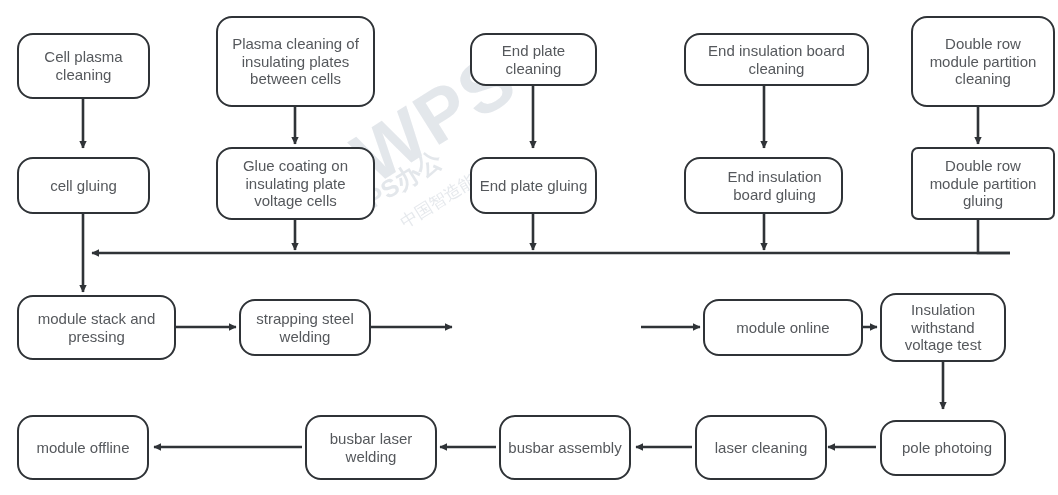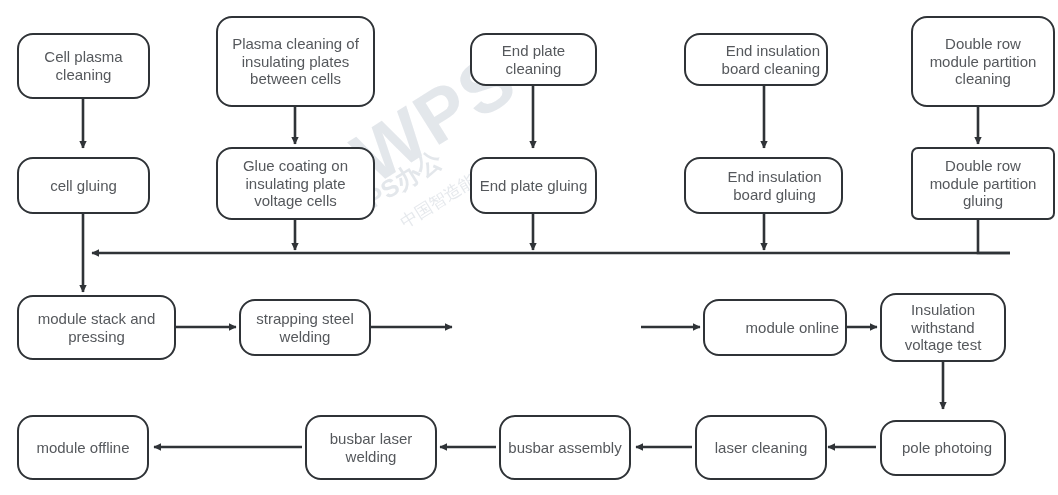--- a/index.html
+++ b/index.html
@@ -125,21 +125,21 @@
   </div>
 
   <div class="node" style="left:216px;top:16px;width:159px;height:91px;">
     <span>Plasma cleaning of insulating plates between cells</span>
   </div>
 
   <div class="node" style="left:470px;top:33px;width:127px;height:53px;">
     <span>End plate cleaning</span>
   </div>
 
-  <div class="node" style="left:684px;top:33px;width:144px;height:53px;text-align:right;">
+  <div class="node" style="left:684px;top:33px;width:185px;height:53px;">
     <span>End insulation board cleaning</span>
   </div>
 
   <div class="node" style="left:911px;top:16px;width:144px;height:91px;">
     <span>Double row module partition cleaning</span>
   </div>
 
   <div class="node" style="left:17px;top:157px;width:133px;height:57px;">
     <span>cell gluing</span>
   </div>
@@ -162,21 +162,21 @@
 
   <div class="node" style="left:17px;top:295px;width:159px;height:65px;">
     <span>module stack and pressing</span>
   </div>
 
   <div class="node" style="left:239px;top:299px;width:132px;height:57px;">
     <span>strapping steel welding</span>
   </div>
 
 
-  <div class="node" style="left:703px;top:299px;width:144px;height:57px;text-align:right;">
+  <div class="node" style="left:703px;top:299px;width:160px;height:57px;">
     <span>module online</span>
   </div>
 
   <div class="node" style="left:880px;top:293px;width:126px;height:69px;">
     <span>Insulation withstand voltage test</span>
   </div>
 
   <div class="node" style="left:880px;top:420px;width:126px;height:56px;padding-left:14px;">
     <span>pole photoing</span>
   </div>

